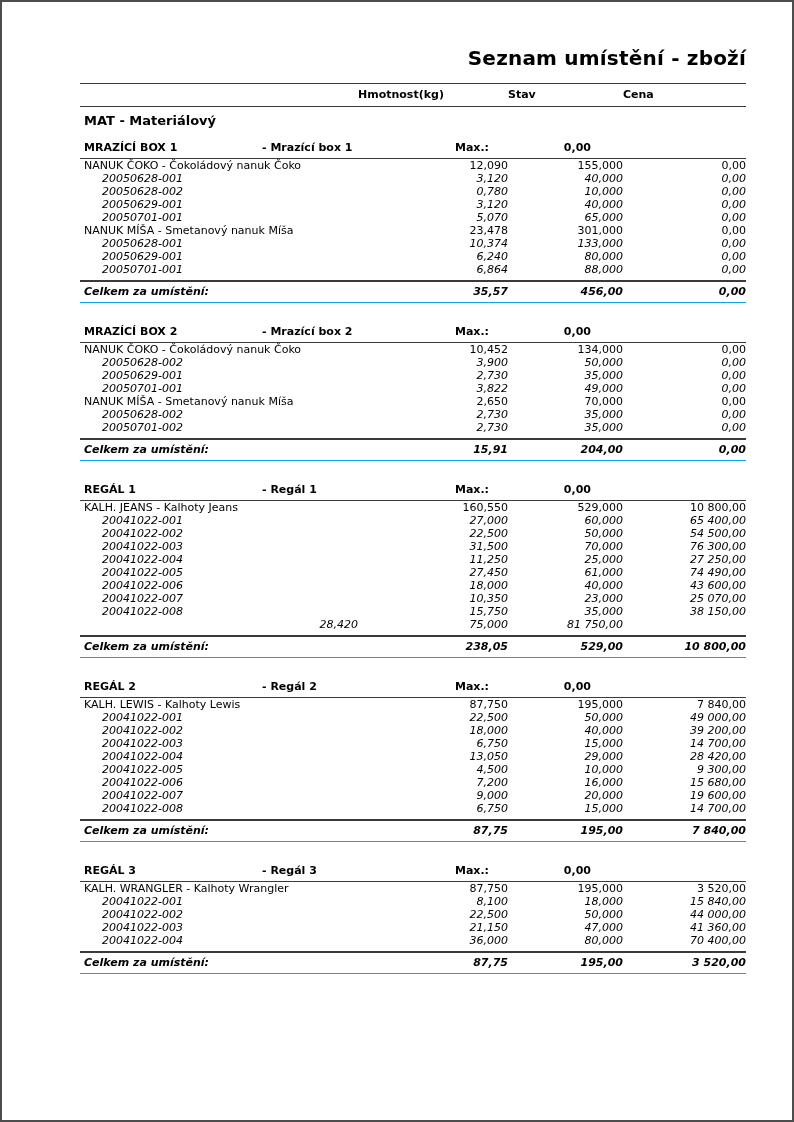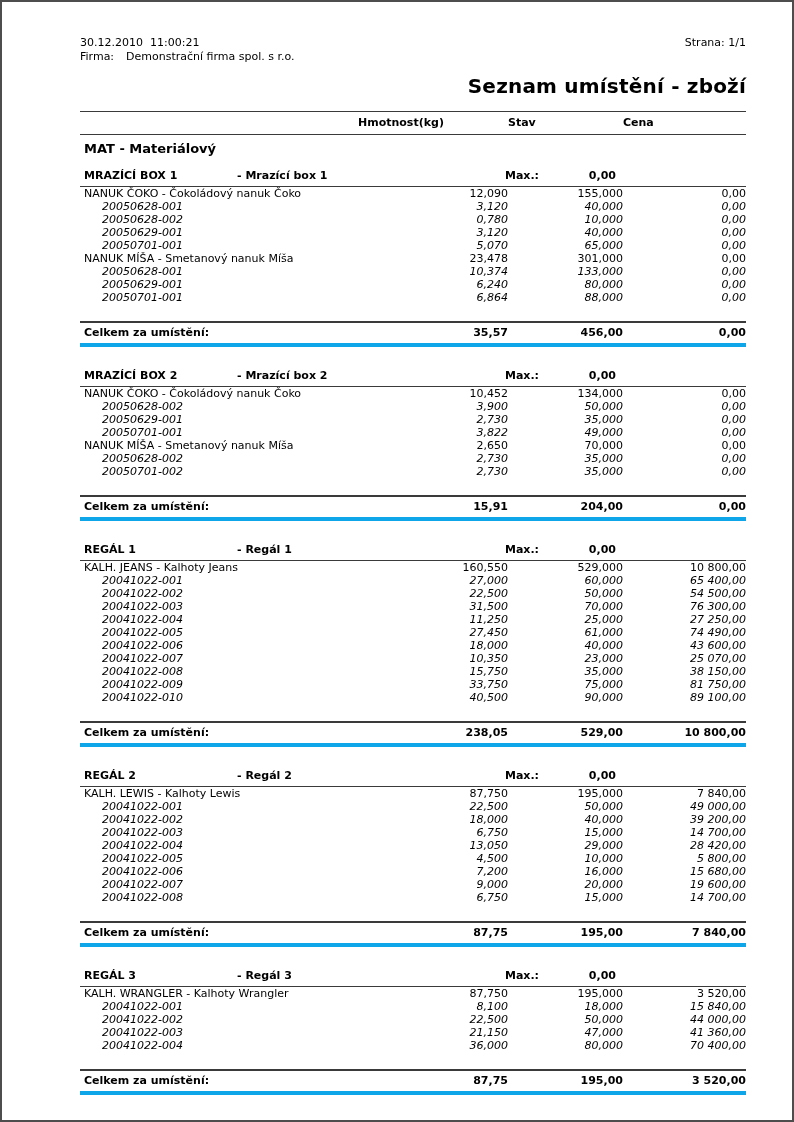--- a/index.html
+++ b/index.html
@@ -64,61 +64,54 @@
   .loc-section:first-child { margin-top: 11px; }
 
   .sec-header {
     display: grid;
     grid-template-columns: 153px 1fr 80px 77px 130px;
     font-size: 11px;
     font-weight: bold;
     padding: 2px 0 4px 4px;
     border-bottom: 1px solid #3a3a3a;
     white-space: nowrap;
+    gap: 25px;
   }
   .sec-header .max-label { text-align: right; }
   .sec-header .max-value { text-align: right; }
 
   .row {
     display: grid;
     grid-template-columns: 1fr 150px 115px 123px;
     font-size: 11px;
     line-height: 13px;
     white-space: nowrap;
   }
   .row .cell-name { padding-left: 4px; overflow: hidden; }
   .row .cell-num { text-align: right; }
 
   .prod-row { }
   .batch-row .cell-name { font-style: italic; padding-left: 22px; }
   .batch-row .cell-num { font-style: italic; }
 
   .total-row {
-    margin-top: 17px;
+    margin-top: 4px;
     border-top: 2px solid #3a3a3a;
-    border-bottom: 4px solid #0ea5e9;
+    border-bottom: 1px solid #0ea5e9;
     font-weight: bold;
     padding: 3px 0 4px 0;
+    font-style: italic;
   }
 </style>
 </head>
 <body>
 
 <div class="sheet">
   <div class="content">
 
-    <div class="page-header">
-      <div class="ph-left">
-        <div class="ph-datetime">30.12.2010  11:00:21</div>
-        <div class="ph-firm">
-          <span class="ph-firm-label">Firma:</span><span>Demonstrační firma spol. s r.o.</span>
-        </div>
-      </div>
-      <div class="ph-right">Strana: 1/1</div>
-    </div>
 
     <div class="title">Seznam umístění - zboží</div>
 
     <div class="rule rule-top"></div>
 
     <div class="col-headers">
       <div class="c-name"></div>
       <div class="c-num">Hmotnost(kg)</div>
       <div class="c-num">Stav</div>
       <div class="c-num">Cena</div>
@@ -311,30 +304,23 @@
             <span class="cell-num">23,000</span>
             <span class="cell-num">25 070,00</span>
           </div>
           <div class="row batch-row">
             <span class="cell-name">20041022-008</span>
             <span class="cell-num">15,750</span>
             <span class="cell-num">35,000</span>
             <span class="cell-num">38 150,00</span>
           </div>
           <div class="row batch-row">
-            <span class="cell-name">20041022-009</span>
-            <span class="cell-num">33,750</span>
+            <span class="cell-num">28,420</span>
             <span class="cell-num">75,000</span>
             <span class="cell-num">81 750,00</span>
-          </div>
-          <div class="row batch-row">
-            <span class="cell-name">20041022-010</span>
-            <span class="cell-num">40,500</span>
-            <span class="cell-num">90,000</span>
-            <span class="cell-num">89 100,00</span>
           </div>
           <div class="row total-row">
             <span class="cell-name">Celkem za umístění:</span>
             <span class="cell-num">238,05</span>
             <span class="cell-num">529,00</span>
             <span class="cell-num">10 800,00</span>
           </div>
         </section>
         <section class="loc-section">
           <div class="sec-header">
@@ -371,21 +357,21 @@
           <div class="row batch-row">
             <span class="cell-name">20041022-004</span>
             <span class="cell-num">13,050</span>
             <span class="cell-num">29,000</span>
             <span class="cell-num">28 420,00</span>
           </div>
           <div class="row batch-row">
             <span class="cell-name">20041022-005</span>
             <span class="cell-num">4,500</span>
             <span class="cell-num">10,000</span>
-            <span class="cell-num">5 800,00</span>
+            <span class="cell-num">9 300,00</span>
           </div>
           <div class="row batch-row">
             <span class="cell-name">20041022-006</span>
             <span class="cell-num">7,200</span>
             <span class="cell-num">16,000</span>
             <span class="cell-num">15 680,00</span>
           </div>
           <div class="row batch-row">
             <span class="cell-name">20041022-007</span>
             <span class="cell-num">9,000</span>

